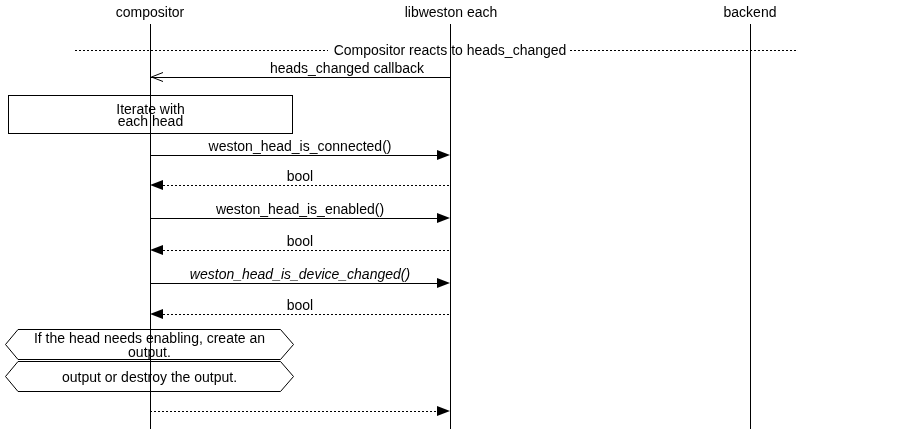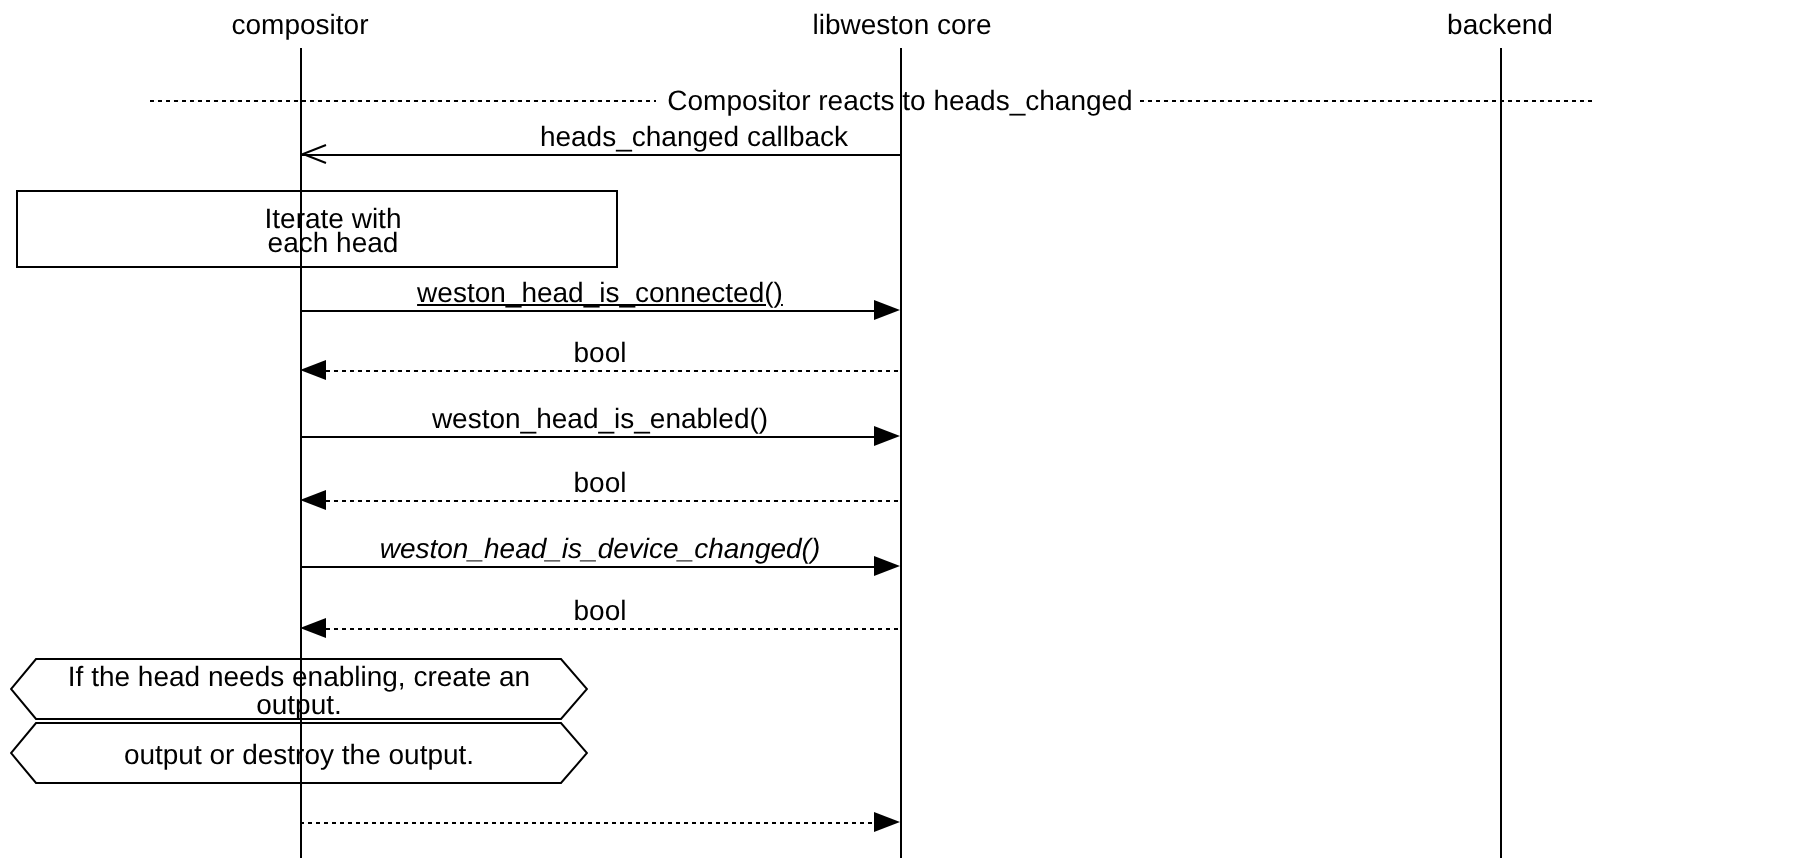--- a/index.html
+++ b/index.html
@@ -77,21 +77,20 @@
     width: 283px; height: 37px;
     border: 1px solid #000000;
     background: transparent;
     display: flex;
     flex-direction: column;
     justify-content: center;
     align-items: center;
     text-align: center;
     font-size: 14px;
     line-height: 12px;
-    padding-left: 16px;
   }
   .note-box span { white-space: nowrap; display: block; }
   .hexagon {
     position: absolute;
     left: 5px;
     width: 289px;
     height: 31px;
   }
   .hexagon svg { position: absolute; left: 0; top: 0; }
   .hex-text {
@@ -110,39 +109,39 @@
 </head>
 <body>
 
 <div class="canvas">
 
   <div class="lifeline" style="left:150px;"></div>
   <div class="lifeline" style="left:450px;"></div>
   <div class="lifeline" style="left:750px;"></div>
 
   <div class="plabel" style="left:150px;">compositor</div>
-  <div class="plabel" style="left:451px;">libweston core</div>
+  <div class="plabel" style="left:451px;">libweston each</div>
   <div class="plabel" style="left:750px;">backend</div>
 
   <div class="dotted-line" style="left:75px; top:50px; width:253px;"></div>
   <div class="dotted-line" style="left:570px; top:50px; width:255px;"></div>
   <div class="divider-label">Compositor reacts to heads_changed</div>
 
   <div class="msg-label" style="top:60px;margin-left:47px;">heads_changed callback</div>
   <div class="solid-line" style="left:150px; top:77px; width:300px;"></div>
   <svg class="open-arrow" style="left:150px; top:71px;" width="14" height="12">
     <path d="M13 1.5 L1.5 6 L13 10.5" fill="none" stroke="#000000" stroke-width="1"></path>
   </svg>
 
   <div class="note-box">
     <span>Iterate with</span>
     <span>each head</span>
   </div>
 
-  <div class="msg-label" style="top:138px;text-decoration:underline;">weston_head_is_connected()</div>
+  <div class="msg-label" style="top:138px;">weston_head_is_connected()</div>
   <div class="solid-line" style="left:150px; top:155px; width:287px;"></div>
   <div class="arr-r" style="left:437px; top:150px;"></div>
 
   <div class="msg-label" style="top:168px;">bool</div>
   <div class="dotted-line" style="left:163px; top:185px; width:287px;"></div>
   <div class="arr-l" style="left:150px; top:180px;"></div>
 
   <div class="msg-label" style="top:201px;">weston_head_is_enabled()</div>
   <div class="solid-line" style="left:150px; top:218px; width:287px;"></div>
   <div class="arr-r" style="left:437px; top:213px;"></div>

